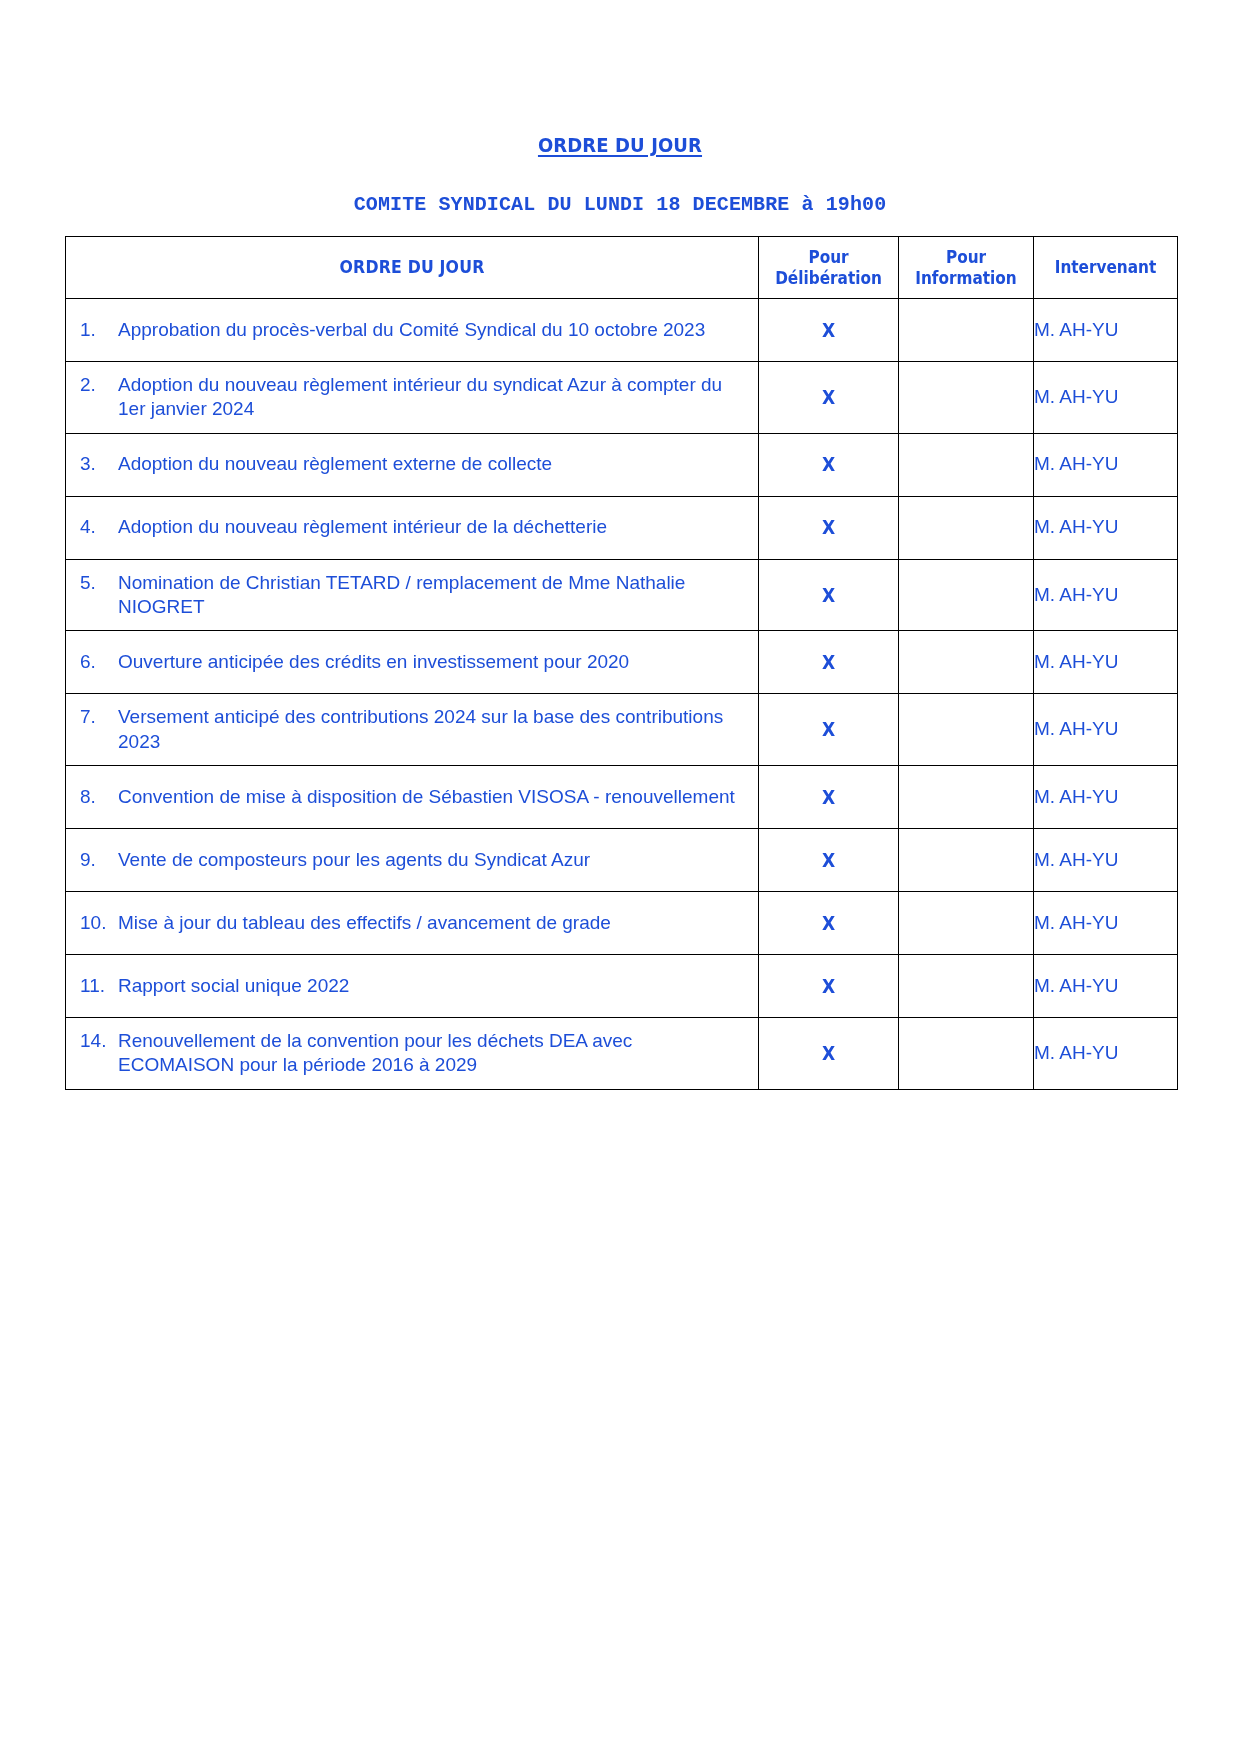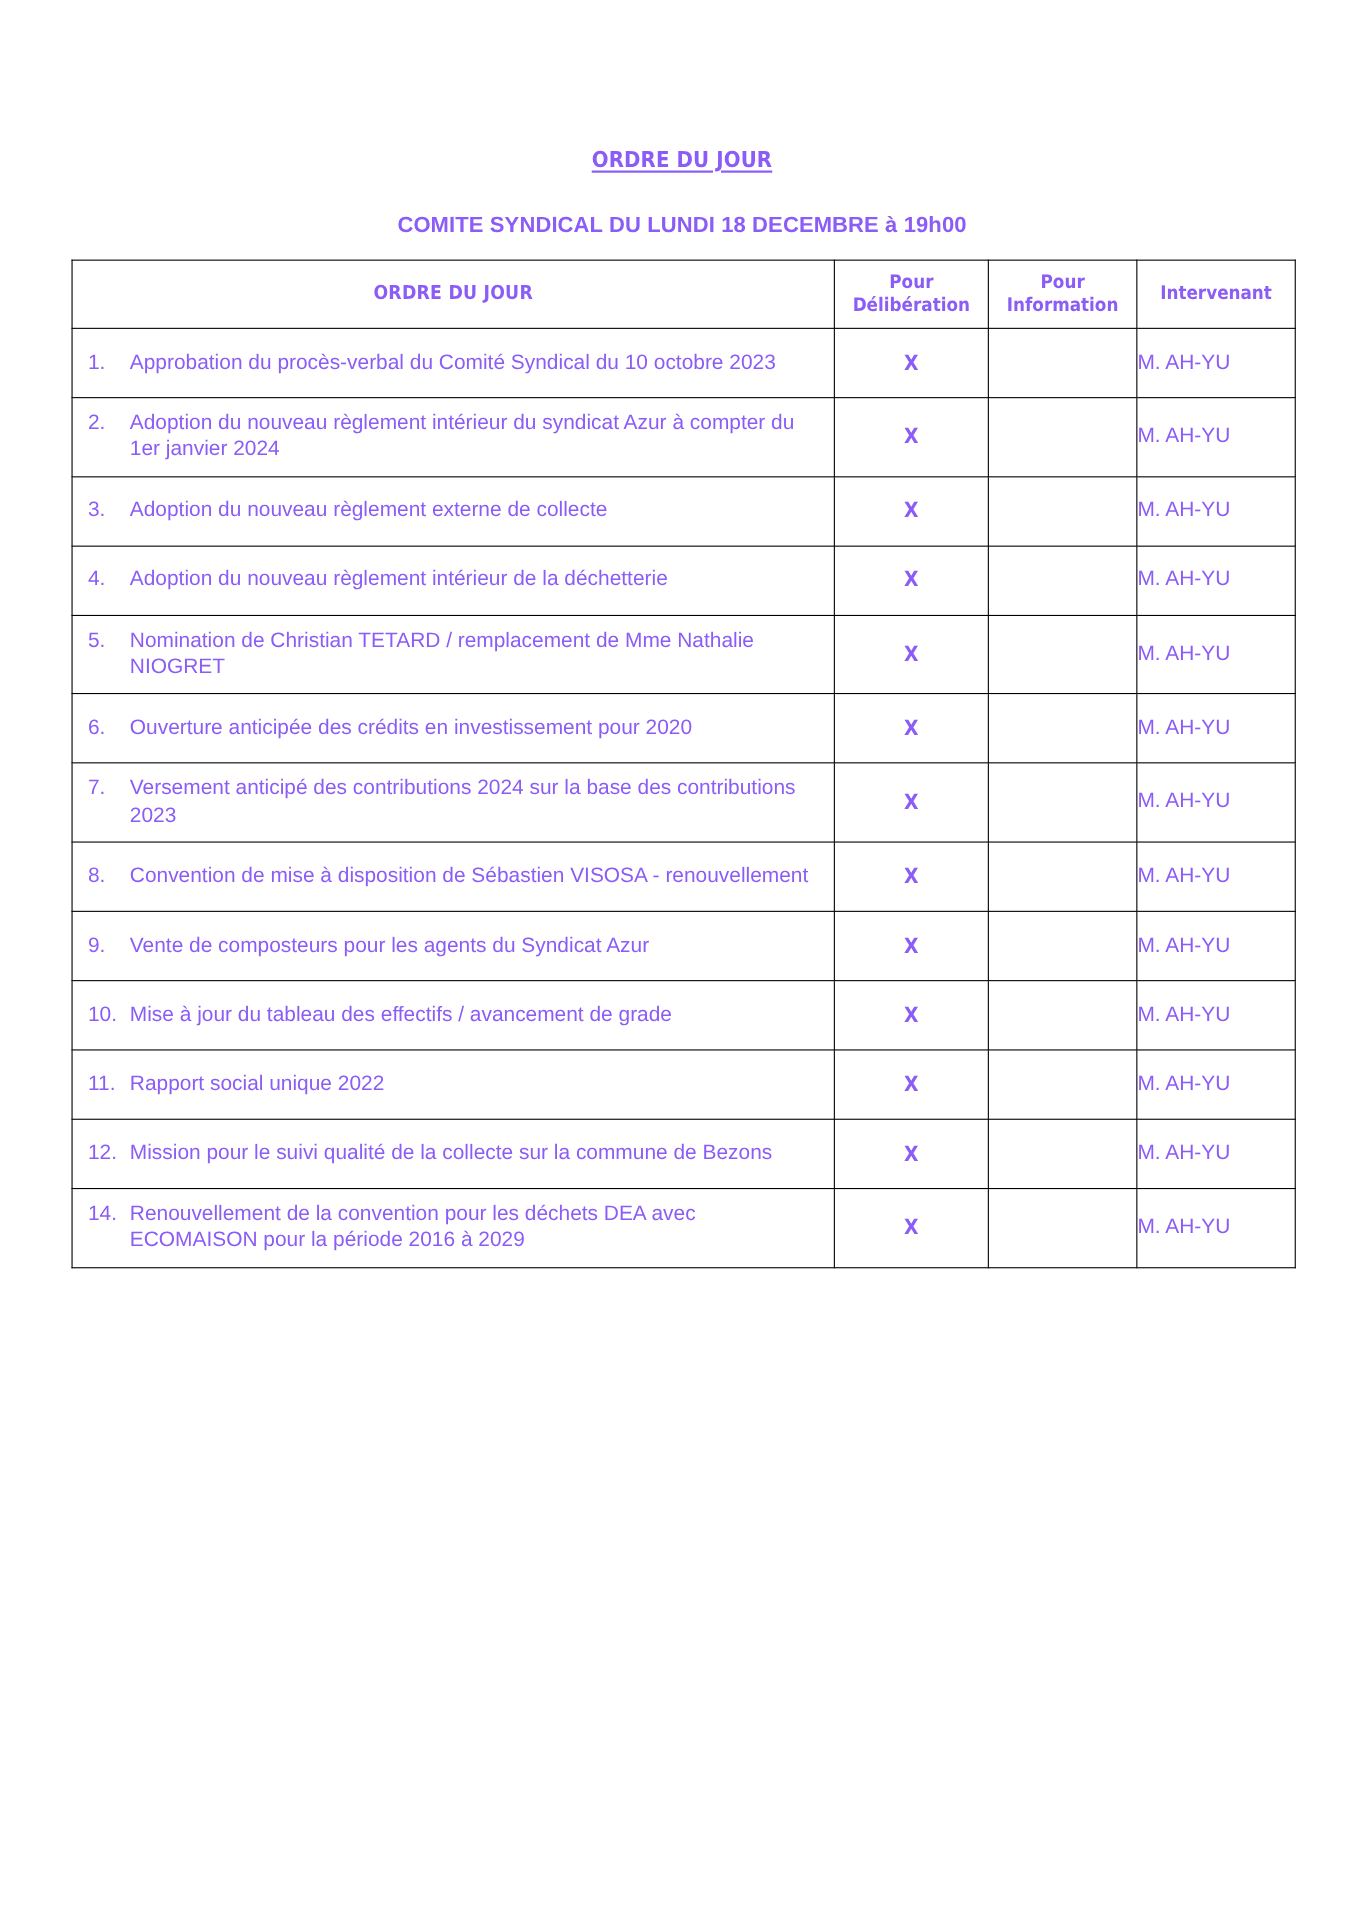--- a/index.html
+++ b/index.html
@@ -9,21 +9,21 @@
     background: #ffffff;
   }
   .page {
     position: relative;
     width: 1240px;
     height: 1663px;
     background: #ffffff;
     margin: 0 auto;
     overflow: hidden;
     font-family: "Liberation Sans", sans-serif;
-    color: #8b5cf6;
+    color: #1d4ed8;
     box-sizing: border-box;
   }
 
   
   .doc-title {
     position: absolute;
     top: 134px;
     left: 0;
     width: 1240px;
     text-align: center;
@@ -36,21 +36,21 @@
   .doc-title span {
     text-decoration: underline;
     text-underline-offset: 3px;
   }
   .doc-subtitle {
     position: absolute;
     top: 194px;
     left: 0;
     width: 1240px;
     text-align: center;
-    font-family: Liberation Sans, sans-serif;
+    font-family: Liberation Mono, monospace;
     font-size: 20px;
     font-weight: bold;
     letter-spacing: 0.1px;
     line-height: 1.1;
   }
 
   
   .agenda-table {
     position: absolute;
     top: 236px;
@@ -272,31 +272,20 @@
               <span class="item-text">Rapport social unique 2022</span>
             </div>
           </td>
           <td class="cell-mark">X</td>
           <td class="cell-mark"></td>
           <td class="cell-inter">M. AH-YU</td>
         </tr>
         <tr class="r-short">
           <td class="cell-item">
             <div class="item-row">
-              <span class="item-num">12.</span>
-              <span class="item-text">Mission pour le suivi qualité de la collecte sur la commune de Bezons</span>
-            </div>
-          </td>
-          <td class="cell-mark">X</td>
-          <td class="cell-mark"></td>
-          <td class="cell-inter">M. AH-YU</td>
-        </tr>
-        <tr class="r-short">
-          <td class="cell-item">
-            <div class="item-row">
               <span class="item-num">14.</span>
               <span class="item-text">Renouvellement de la convention pour les déchets DEA avec ECOMAISON pour la période 2016 à 2029</span>
             </div>
           </td>
           <td class="cell-mark">X</td>
           <td class="cell-mark"></td>
           <td class="cell-inter">M. AH-YU</td>
         </tr>
       </tbody>
   </table>

